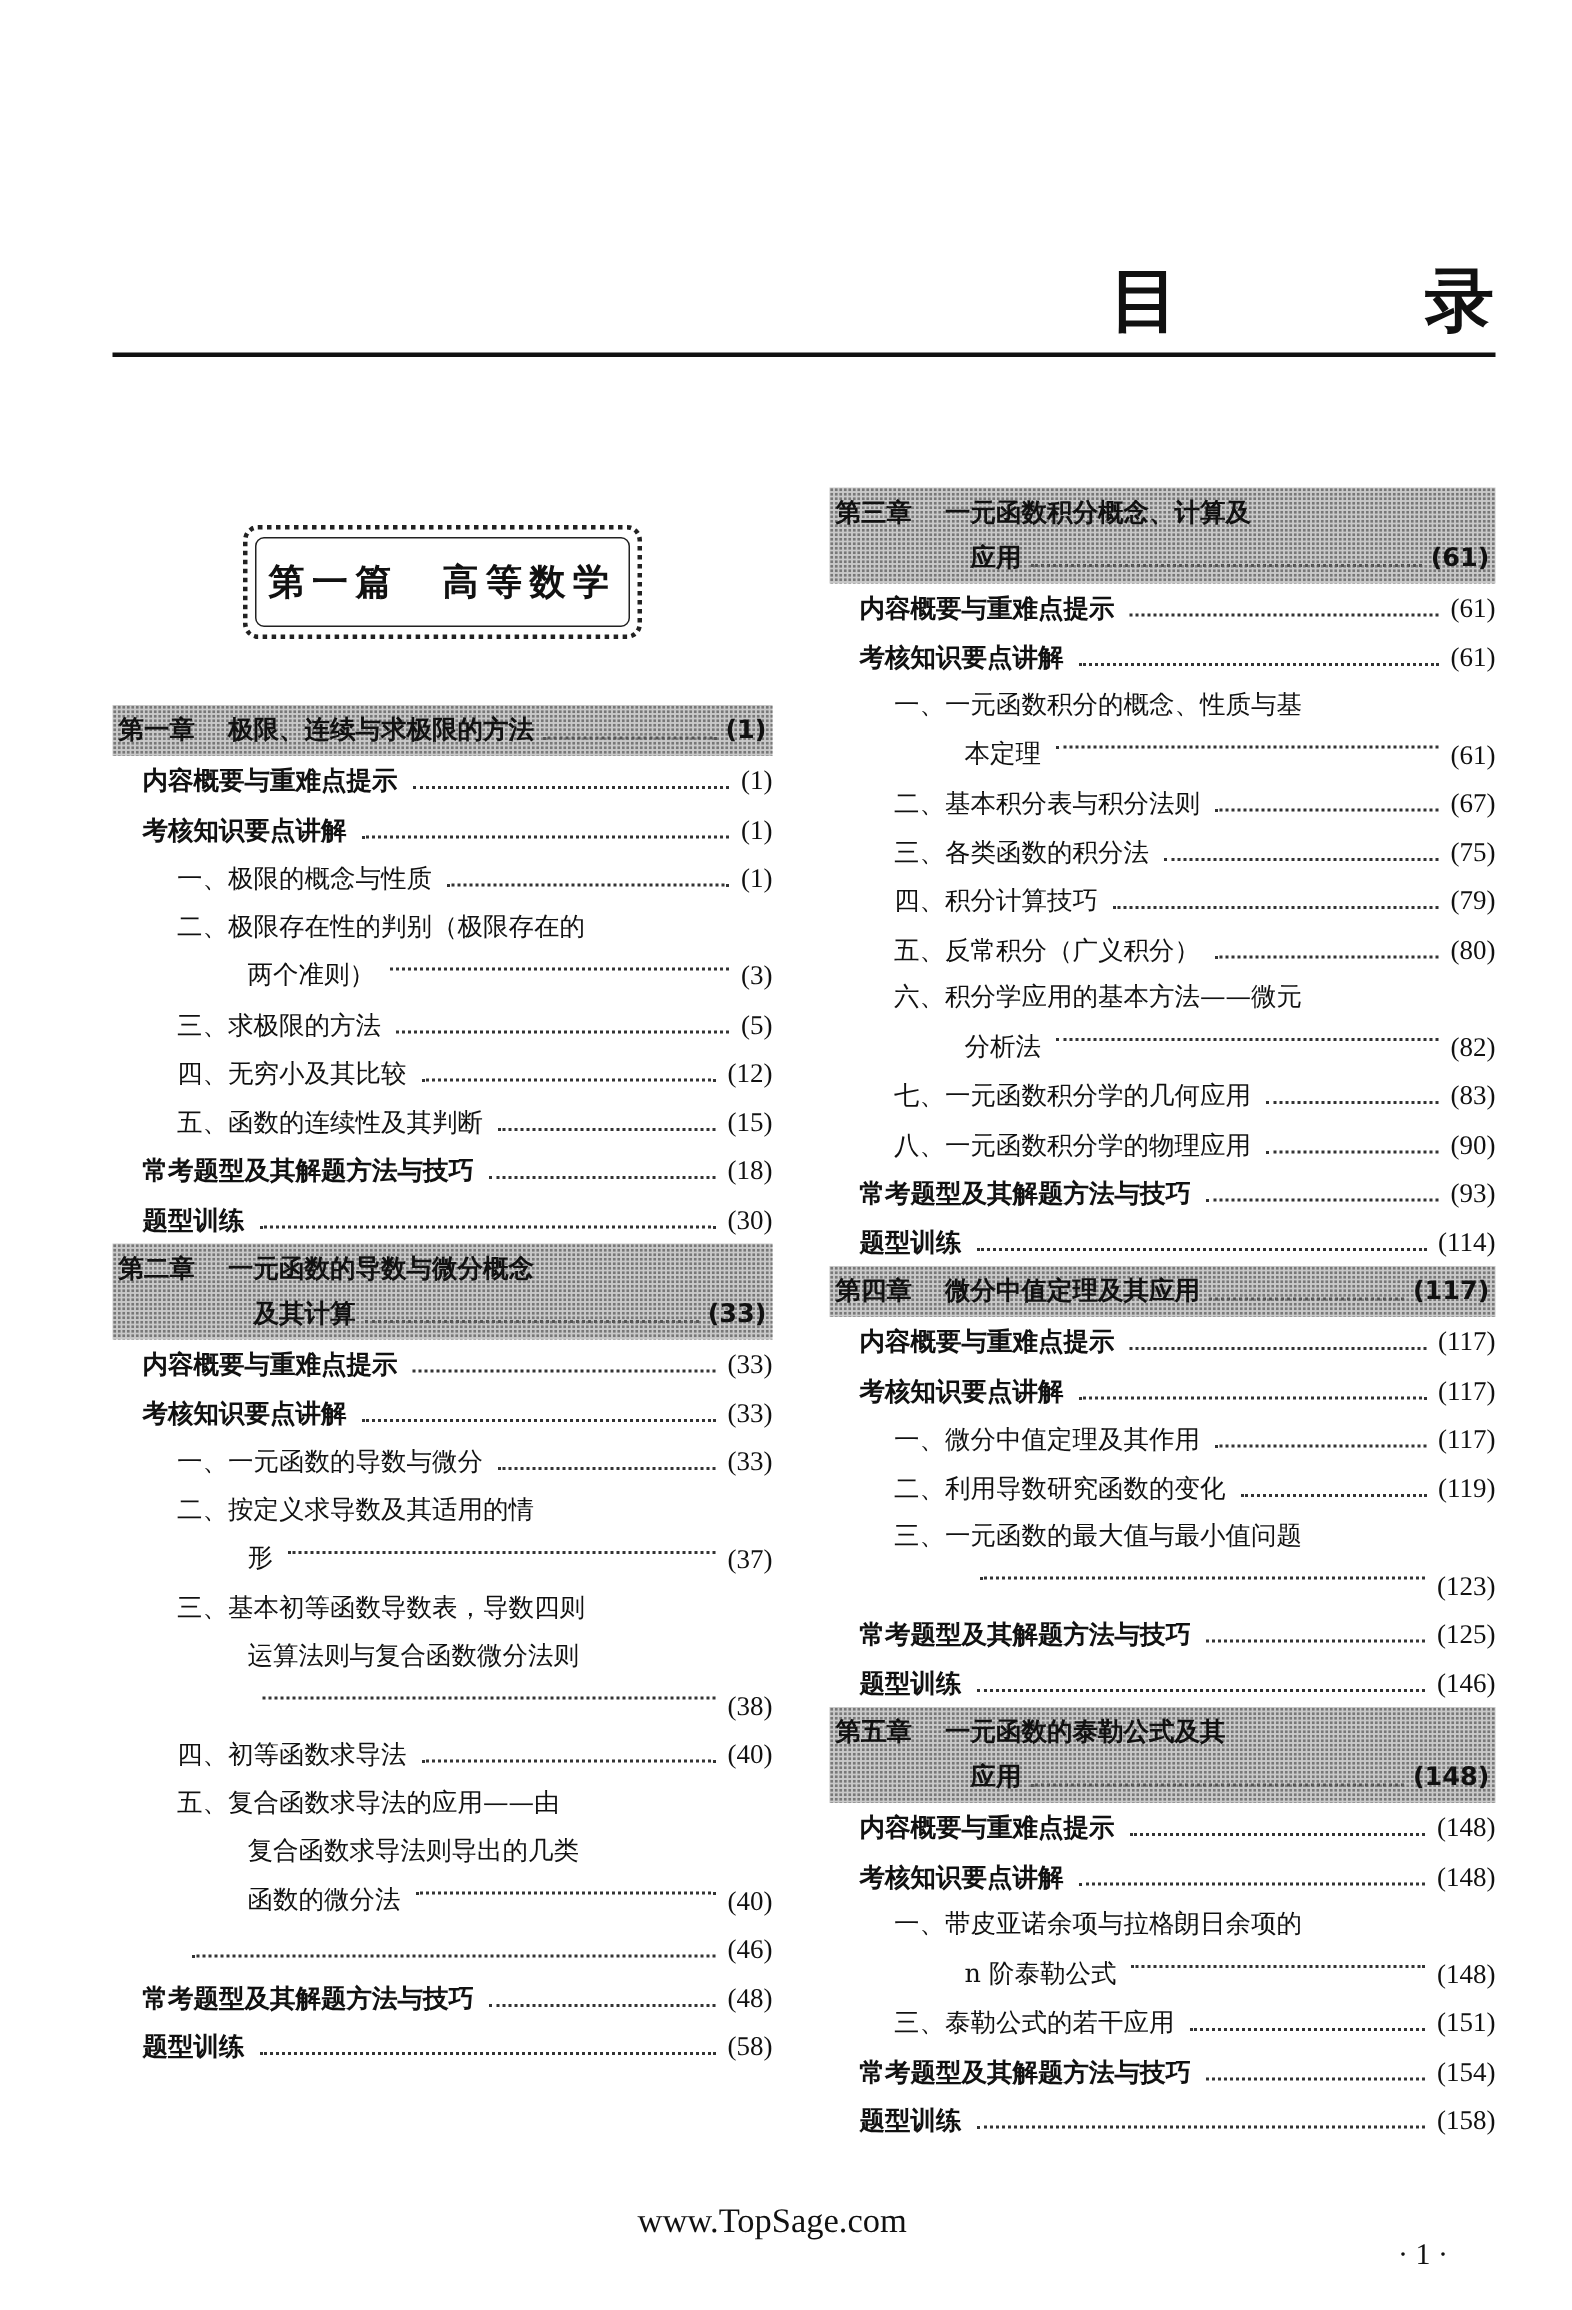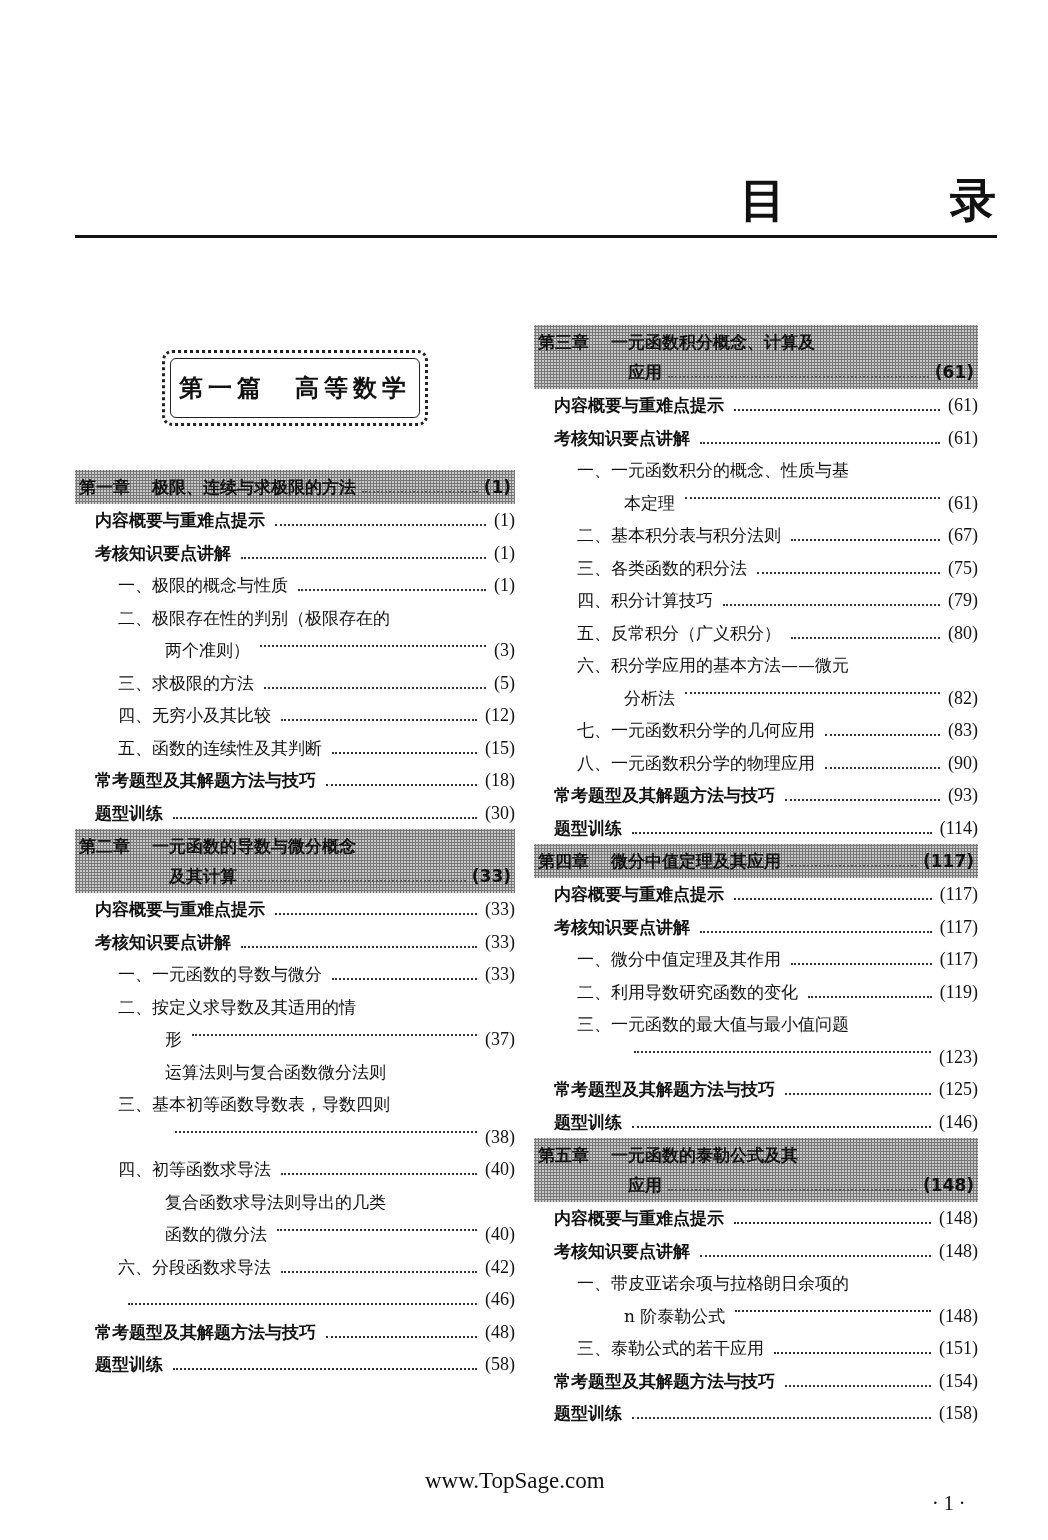--- a/index.html
+++ b/index.html
@@ -3,21 +3,21 @@
 <meta charset="utf-8">
 <style>
   html, body { margin:0; padding:0; background:#fff; }
   body { width:1048px; height:1540px; position:relative; overflow:hidden;
          font-family: "DejaVu Serif", "Liberation Serif", serif; color:#111; }
   .title { position:absolute; top:170px; right:52px; font-family:"DejaVu Sans", sans-serif;
            font-size:46px; font-weight:bold; letter-spacing:74px; margin-right:-74px; }
   .title-rule { position:absolute; top:235px; left:75px; width:922px; height:3px; background:#111; }
   .col { position:absolute; }
   .col-left { left:75px; top:340px; width:440px; }
-  .col-right { left:534px; top:325px; width:444px; }
+  .col-right { left:553px; top:325px; width:444px; }
   .part-box { margin:0 auto 0 auto; width:260px; height:70px; position:relative;
               border:3px dotted #222; border-radius:10px; display:flex; align-items:center; justify-content:center;
               font-size:24px; font-weight:bold; letter-spacing:5px; font-family:"DejaVu Serif", serif;text-align:center; }
   .part-box::before { content:""; position:absolute; inset:5px; border:1px solid #222; border-radius:6px; }
   .part-wrap { height:120px; padding-top:10px; }
   .chapter { background-color:#c9c9c9;
              background-image: radial-gradient(#777 1px, transparent 1.2px);
              background-size:3px 3px; font-weight:bold; font-size:17px; color:#111;
              padding:2px 4px; line-height:30px; font-family:"DejaVu Sans", sans-serif; }
   .chapter .line { display:flex; }
@@ -131,48 +131,46 @@
         <span class="page">(33)</span>
       </div>
       <div class="row l2">
         <span class="label">二、按定义求导数及其适用的情</span>
       </div>
       <div class="row l3">
         <span class="label">形</span>
         <span class="dots"></span>
         <span class="page">(37)</span>
       </div>
+      <div class="row l2">
+        <span class="label">三、基本初等函数导数表，导数四则</span>
+      </div>
       <div class="row l3">
         <span class="label">运算法则与复合函数微分法则</span>
       </div>
-      <div class="row l2">
-        <span class="label">三、基本初等函数导数表，导数四则</span>
-      </div>
       <div class="row l3">
         <span class="label"></span>
         <span class="dots"></span>
         <span class="page">(38)</span>
       </div>
       <div class="row l2">
         <span class="label">四、初等函数求导法</span>
         <span class="dots"></span>
         <span class="page">(40)</span>
       </div>
+      <div class="row l2">
+        <span class="label">五、复合函数求导法的应用——由</span>
+      </div>
       <div class="row l3">
         <span class="label">复合函数求导法则导出的几类</span>
       </div>
       <div class="row l3">
         <span class="label">函数的微分法</span>
         <span class="dots"></span>
         <span class="page">(40)</span>
-      </div>
-      <div class="row l2">
-        <span class="label">六、分段函数求导法</span>
-        <span class="dots"></span>
-        <span class="page">(42)</span>
       </div>
       <div class="row l2">
         <span class="dots"></span>
         <span class="page">(46)</span>
       </div>
       <div class="row l1 bold">
         <span class="label">常考题型及其解题方法与技巧</span>
         <span class="dots"></span>
         <span class="page">(48)</span>
       </div>

